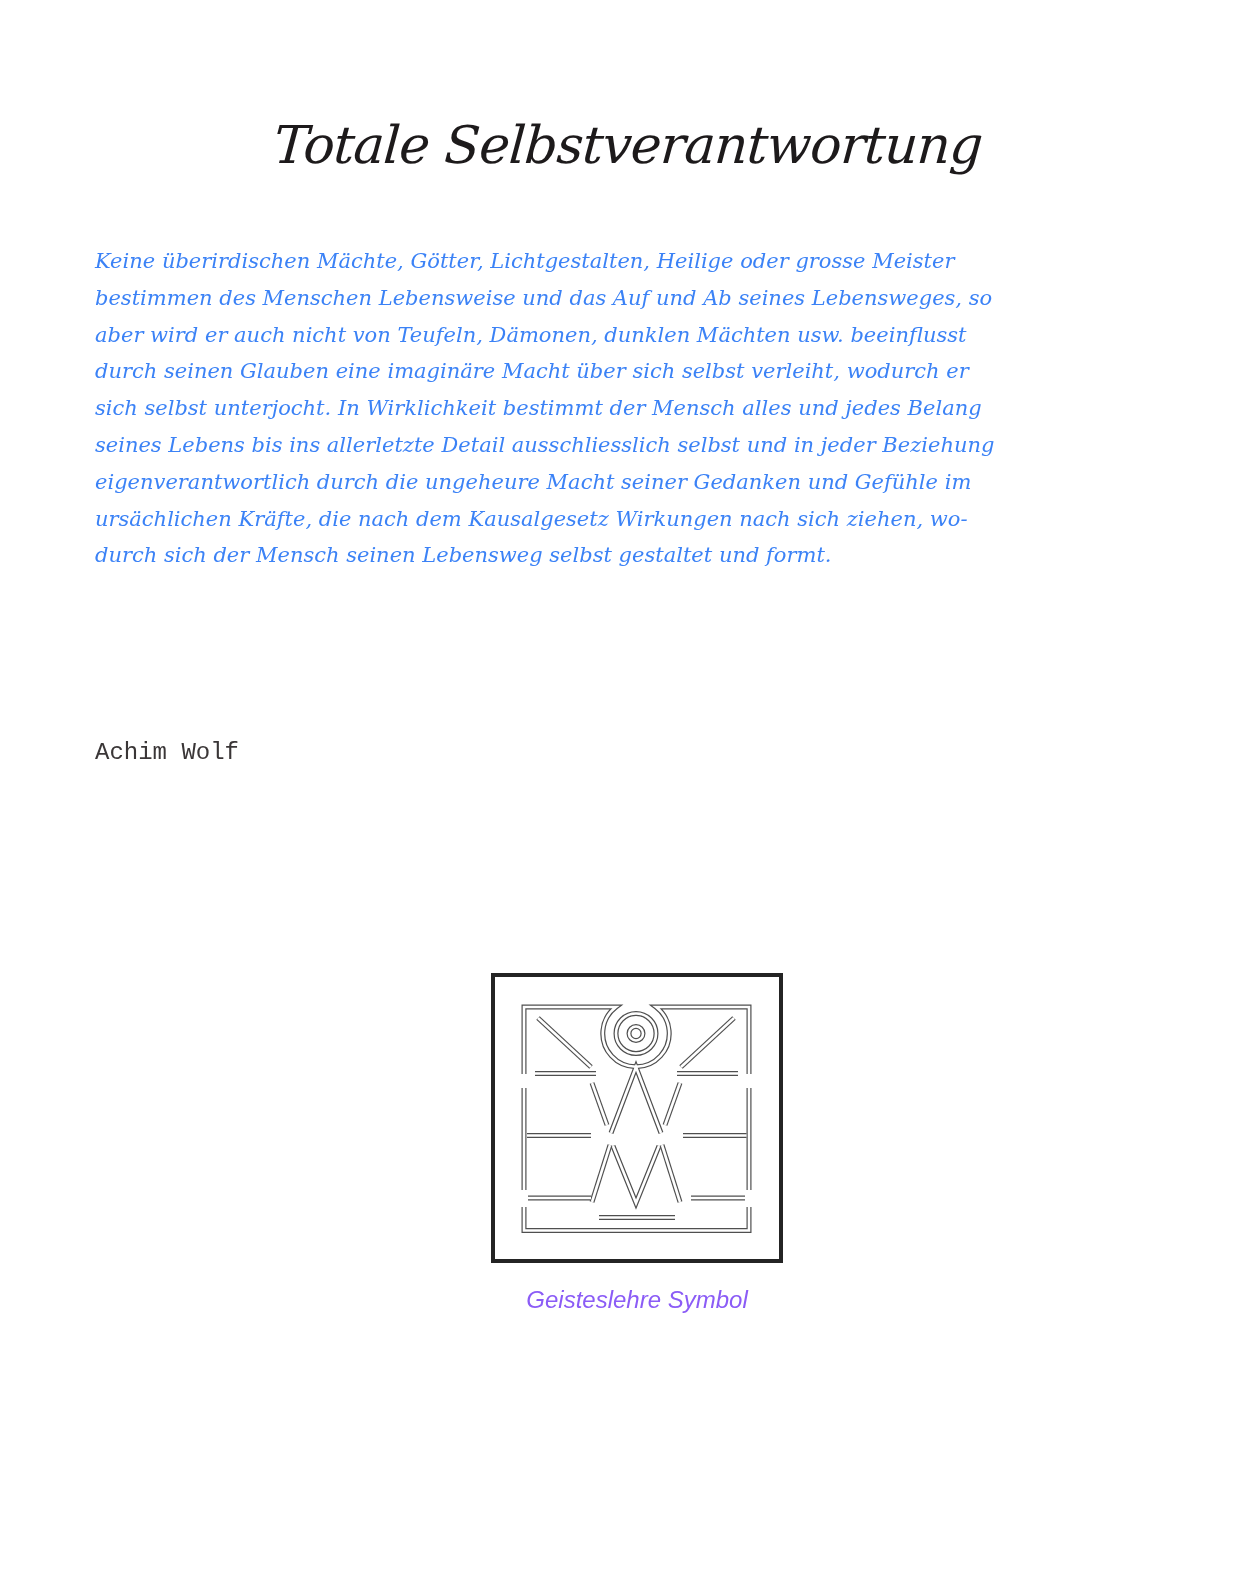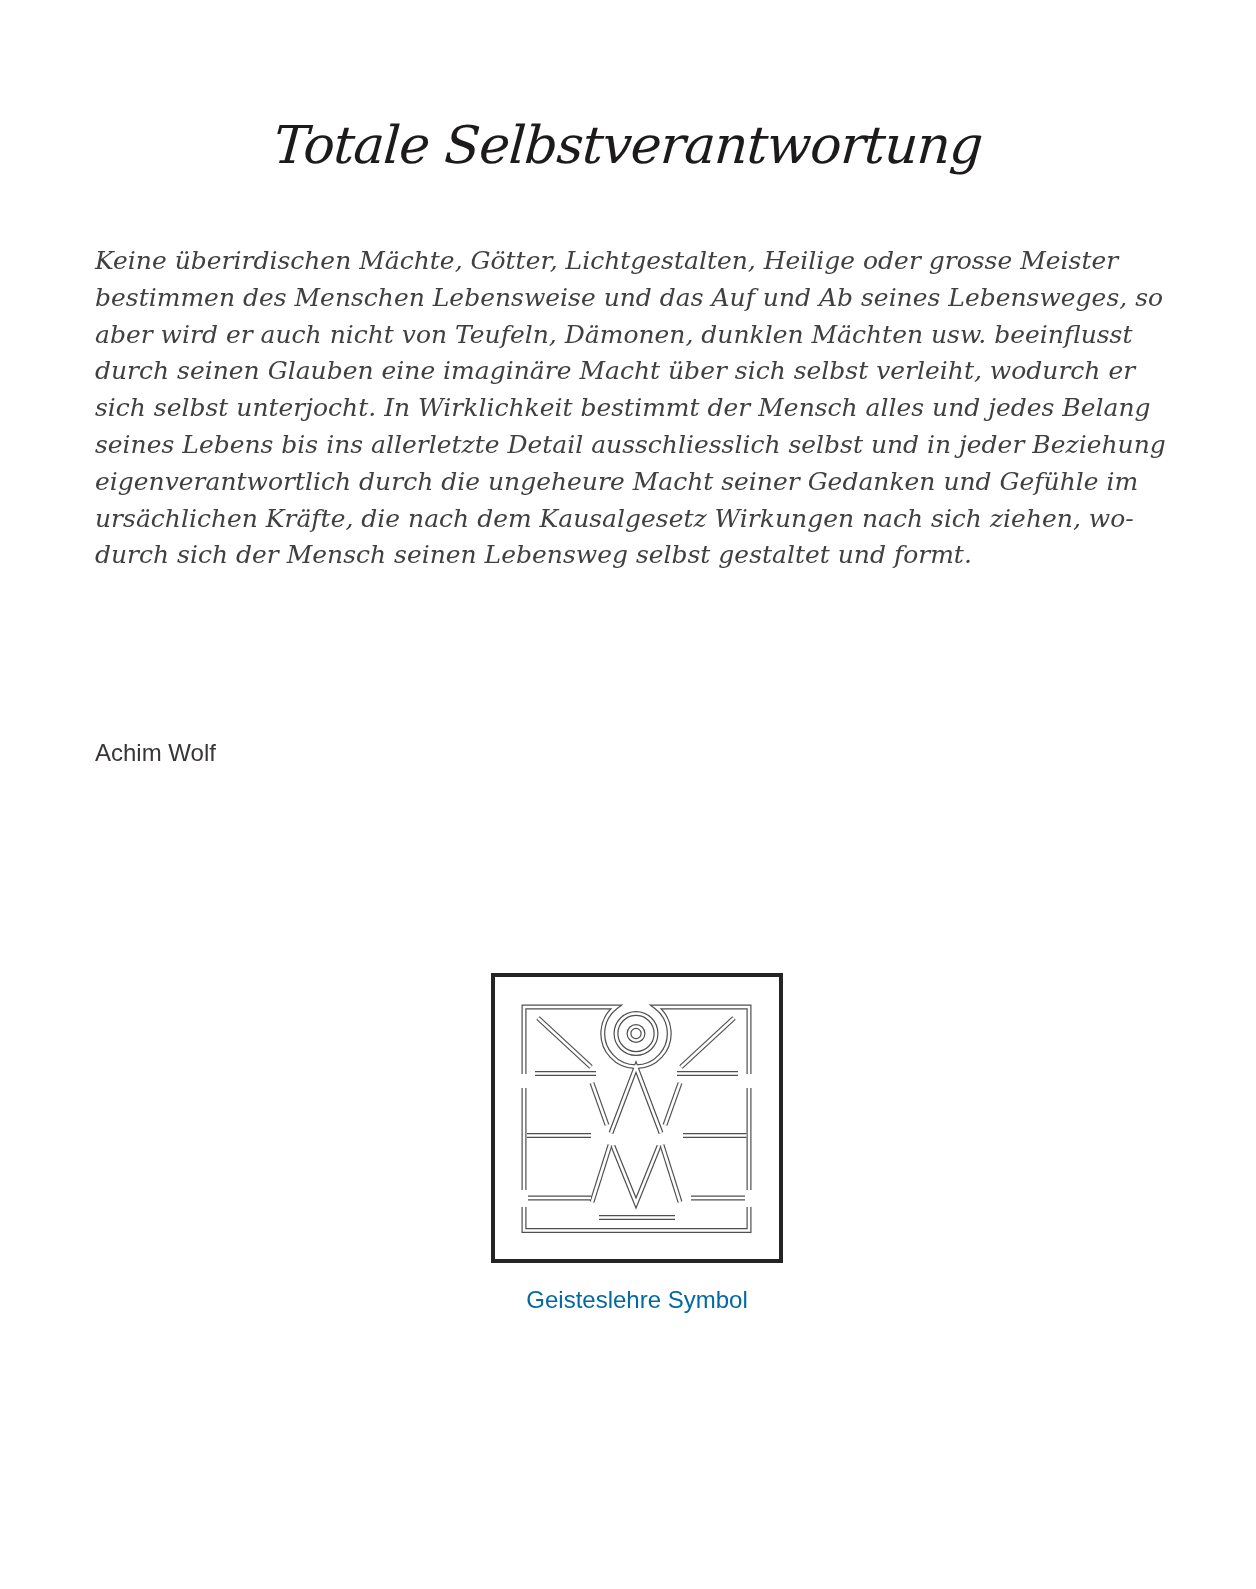--- a/index.html
+++ b/index.html
@@ -23,49 +23,50 @@
     letter-spacing:-1px;
     color:#1d1a1b;
     transform:skewX(-4deg);
   }
 
   .body-text{
     position:absolute;
     left:95px;top:243px;width:1085px;
     font-family:"DejaVu Serif", serif;
     font-style:italic;
-    font-size:25px;
+    font-size:21px;
     line-height:36.8px;
-    color:#404040;
+    color:#3b82f6;
     white-space:nowrap;
   }
 
   .author{
     position:absolute;
     left:95px;top:739px;
-    font-family:Liberation Sans, sans-serif;
+    font-family:Liberation Mono, monospace;
     font-size:24px;
     color:#3a3637;
   }
 
   .symbol-wrap{
     position:absolute;
     left:491px;top:973px;
     width:292px;height:290px;
   }
   .symbol-wrap svg{display:block;width:292px;height:290px;}
 
   .symbol-caption{
     position:absolute;
     left:341px;top:1285px;width:592px;
     text-align:center;
     font-family:"Liberation Sans", sans-serif;
     font-size:24px;
     line-height:30px;
-    color:#0369a1;
+    color:#8b5cf6;
+    font-style:italic;
   }
 </style>
 </head>
 <body>
 
 <div class="page">
 
   <div class="doc-title">Totale Selbstverantwortung</div>
 
   <div class="body-text">

